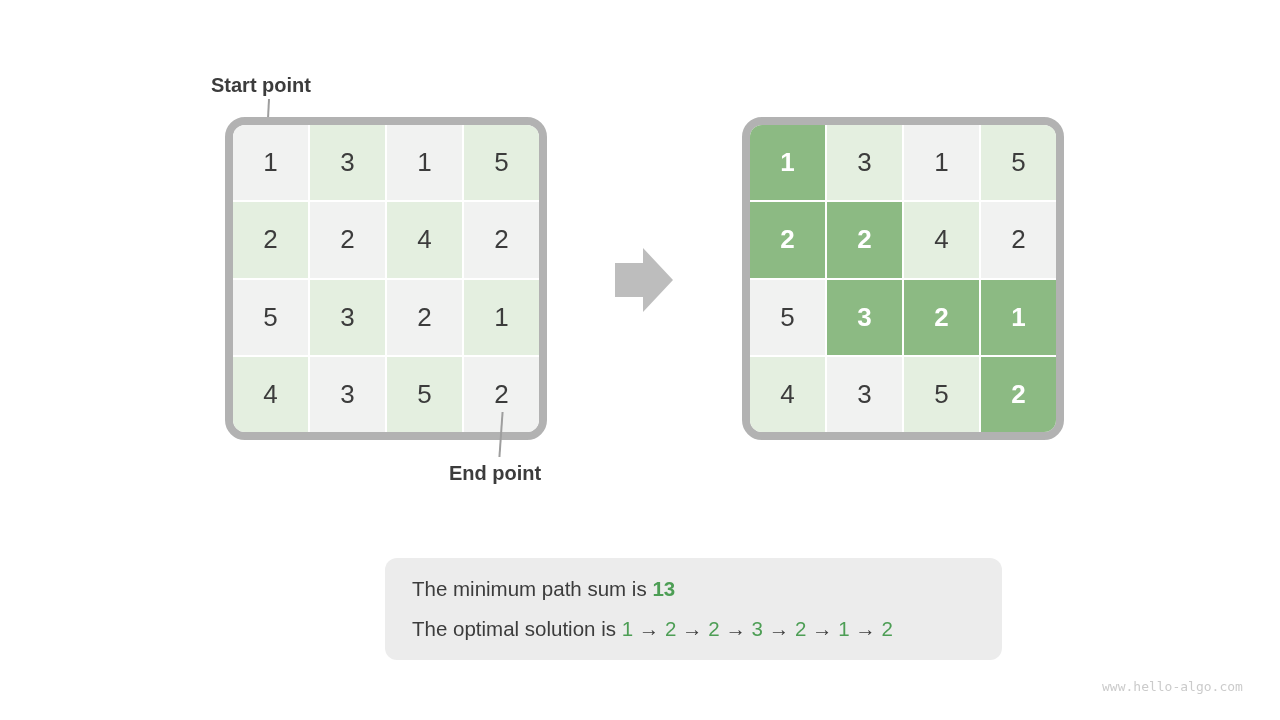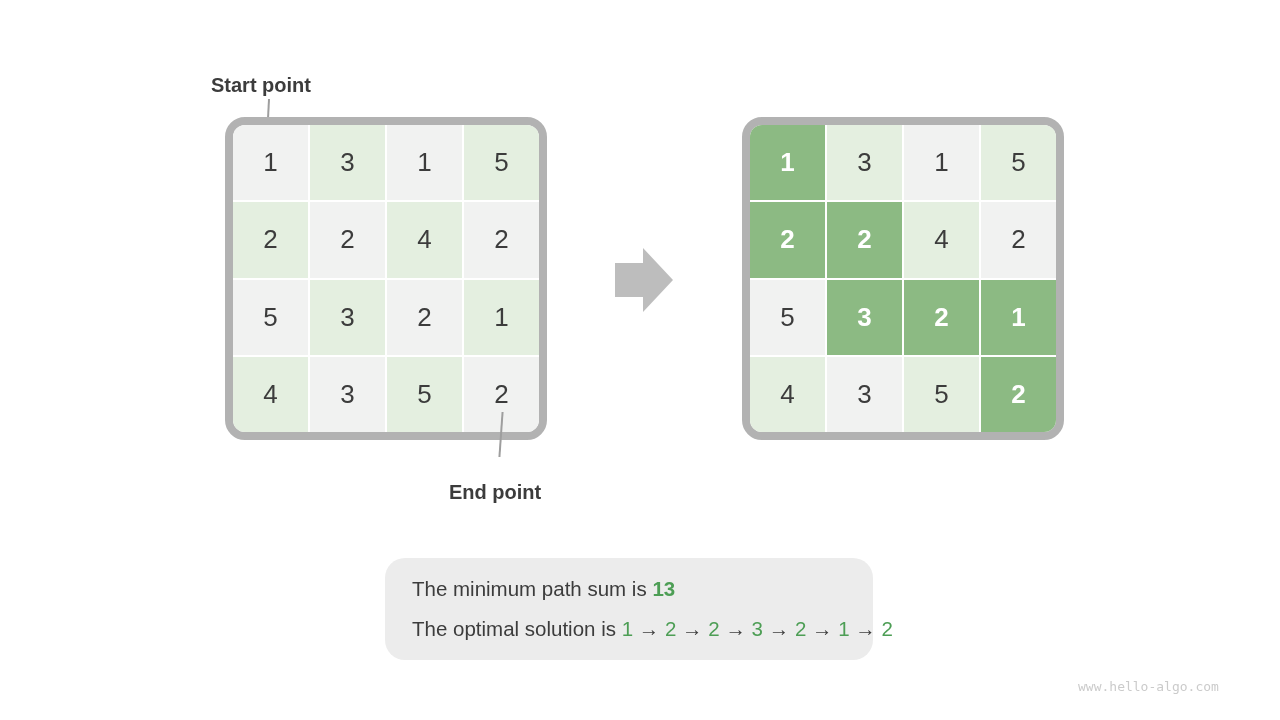--- a/index.html
+++ b/index.html
@@ -10,49 +10,49 @@
   .pointer-label{
     position:absolute;font-size:20px;font-weight:bold;color:var(--text-dark);
     white-space:nowrap;
   }
   .pointer-line{
     position:absolute;width:2px;background:var(--pointer-line);
   }
   #start-line{left:267px;top:99px;height:39px;transform:rotate(3deg);}
   #end-line{left:500px;top:412px;height:45px;transform:rotate(4deg);}
   #start-label{left:211px;top:74px;}
-  #end-label{left:449px;top:481px;}
+  #end-label{left:449px;top:462px;}
   .num-grid{
     position:absolute;top:117px;width:322px;height:323px;box-sizing:border-box;
     border:8px solid var(--grid-border);border-radius:20px;background:var(--grid-gap);
     display:grid;grid-template-columns:repeat(4,1fr);grid-template-rows:repeat(4,1fr);
     gap:2px;overflow:hidden;
   }
   #left-grid{left:225px;}
   #right-grid{left:742px;}
   .cell{
     display:flex;align-items:center;justify-content:center;
     font-size:26px;color:var(--text-dark);
   }
   .cell.gy{background:var(--cell-gray);}
   .cell.lg{background:var(--cell-green-light);}
   .cell.path{background:var(--cell-path);color:#ffffff;font-weight:bold;}
   #big-arrow{position:absolute;left:615px;top:248px;}
   #summary-box{
-    position:absolute;left:385px;top:558px;width:488px;height:102px;box-sizing:border-box;
-    background:var(--box-bg);border-radius:20px;padding:11px 0 0 27px;
+    position:absolute;left:385px;top:558px;width:617px;height:102px;box-sizing:border-box;
+    background:var(--box-bg);border-radius:12px;padding:11px 0 0 27px;
   }
   .summary-line{
     font-size:20.5px;color:var(--text-dark);line-height:40px;white-space:nowrap;
   }
   .green{color:var(--text-green);}
   .bold{font-weight:bold;}
   .sep{color:var(--text-dark);}
   #watermark{
-    position:absolute;left:1078px;top:679px;font-family:"DejaVu Sans Mono", monospace;
+    position:absolute;left:1102px;top:679px;font-family:"DejaVu Sans Mono", monospace;
     font-size:13px;color:var(--watermark-gray);letter-spacing:0px;
   }
 </style>
 </head>
 <body style="--cell-gray: #f1f2f1; --cell-green-light: #e4efe0; --cell-path: #8cba83; --grid-border: #b2b2b2; --grid-gap: #ffffff; --arrow-fill: #bdbdbd; --pointer-line: #9e9e9e; --text-dark: #3c3c3c; --text-green: #4d9e55; --box-bg: #ececec; --watermark-gray: #cbcbcb;">
 
 <div class="pointer-label" id="start-label">Start point</div>
 <div class="pointer-line" id="start-line"></div>
 
 <div class="num-grid" id="left-grid">

